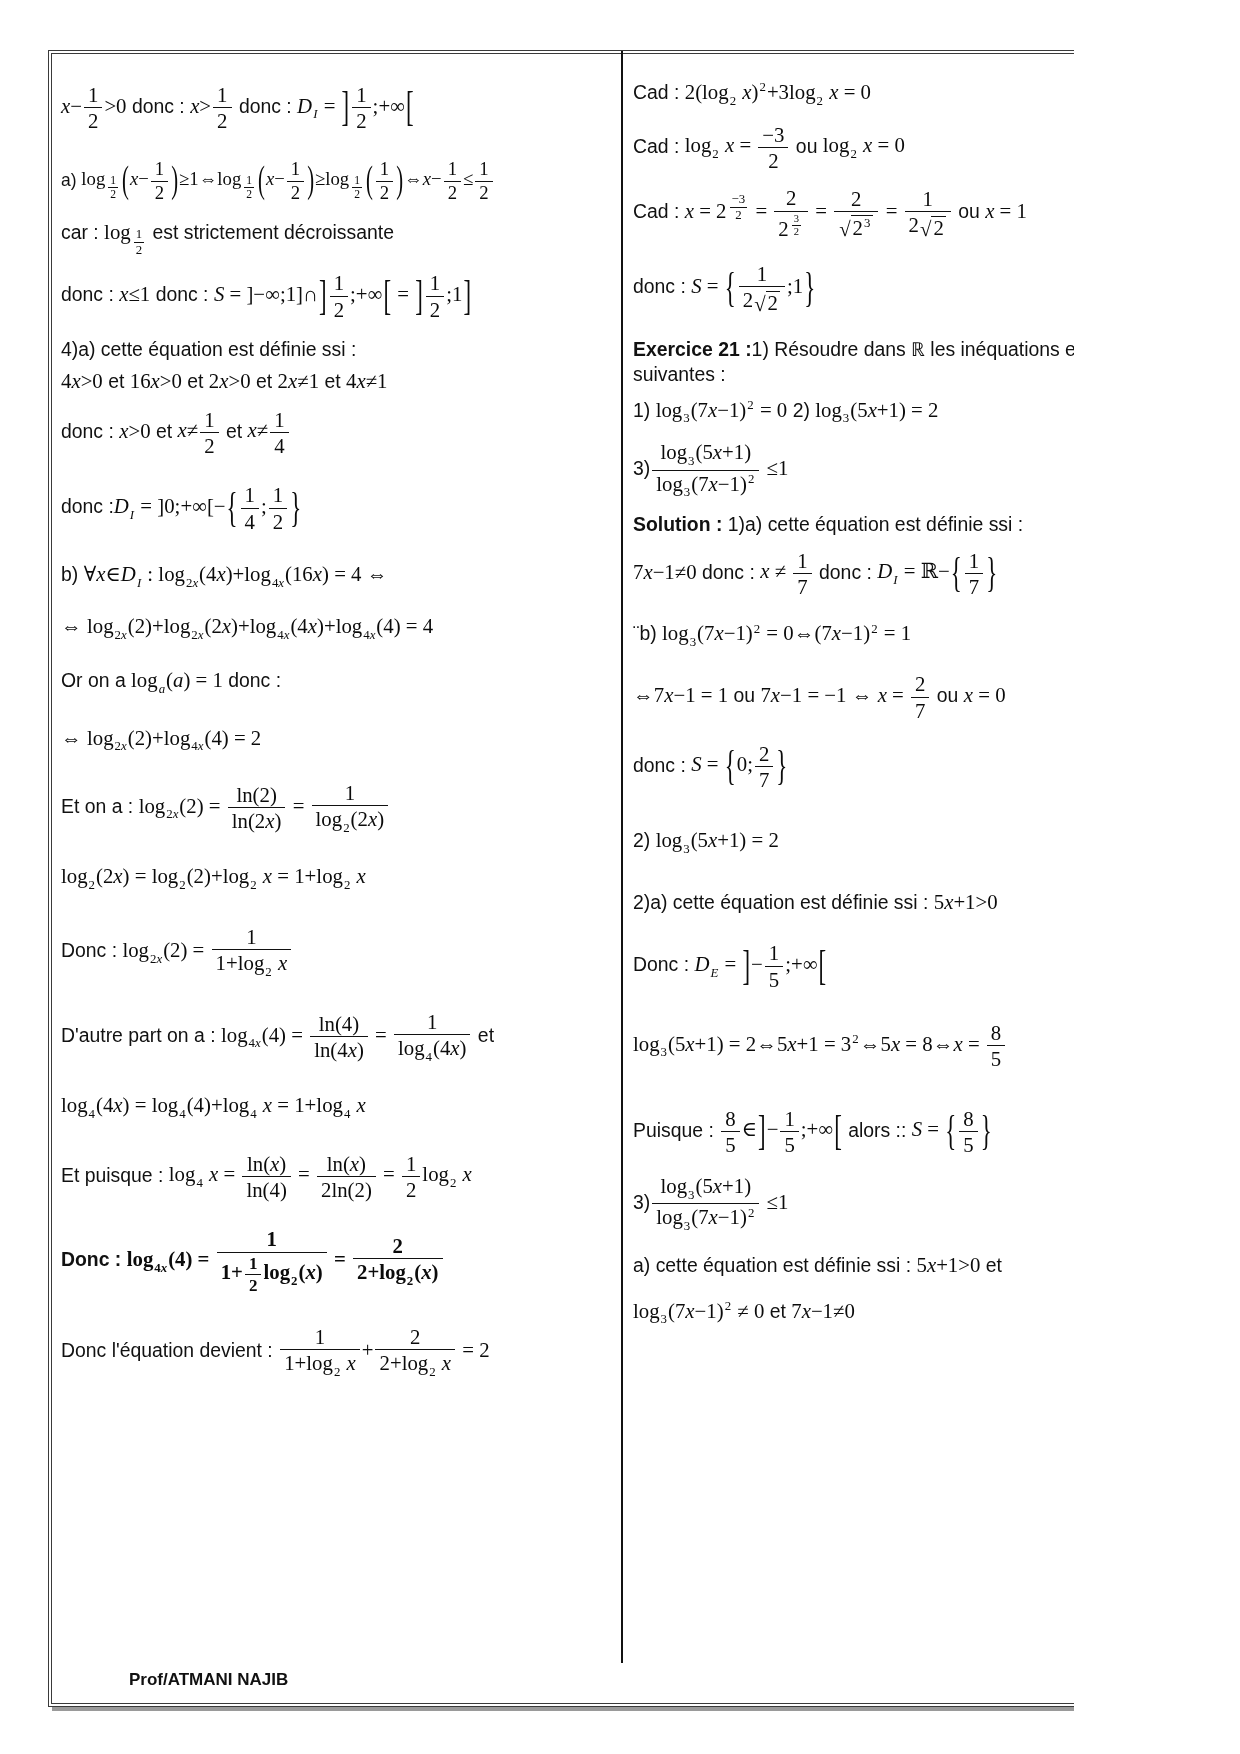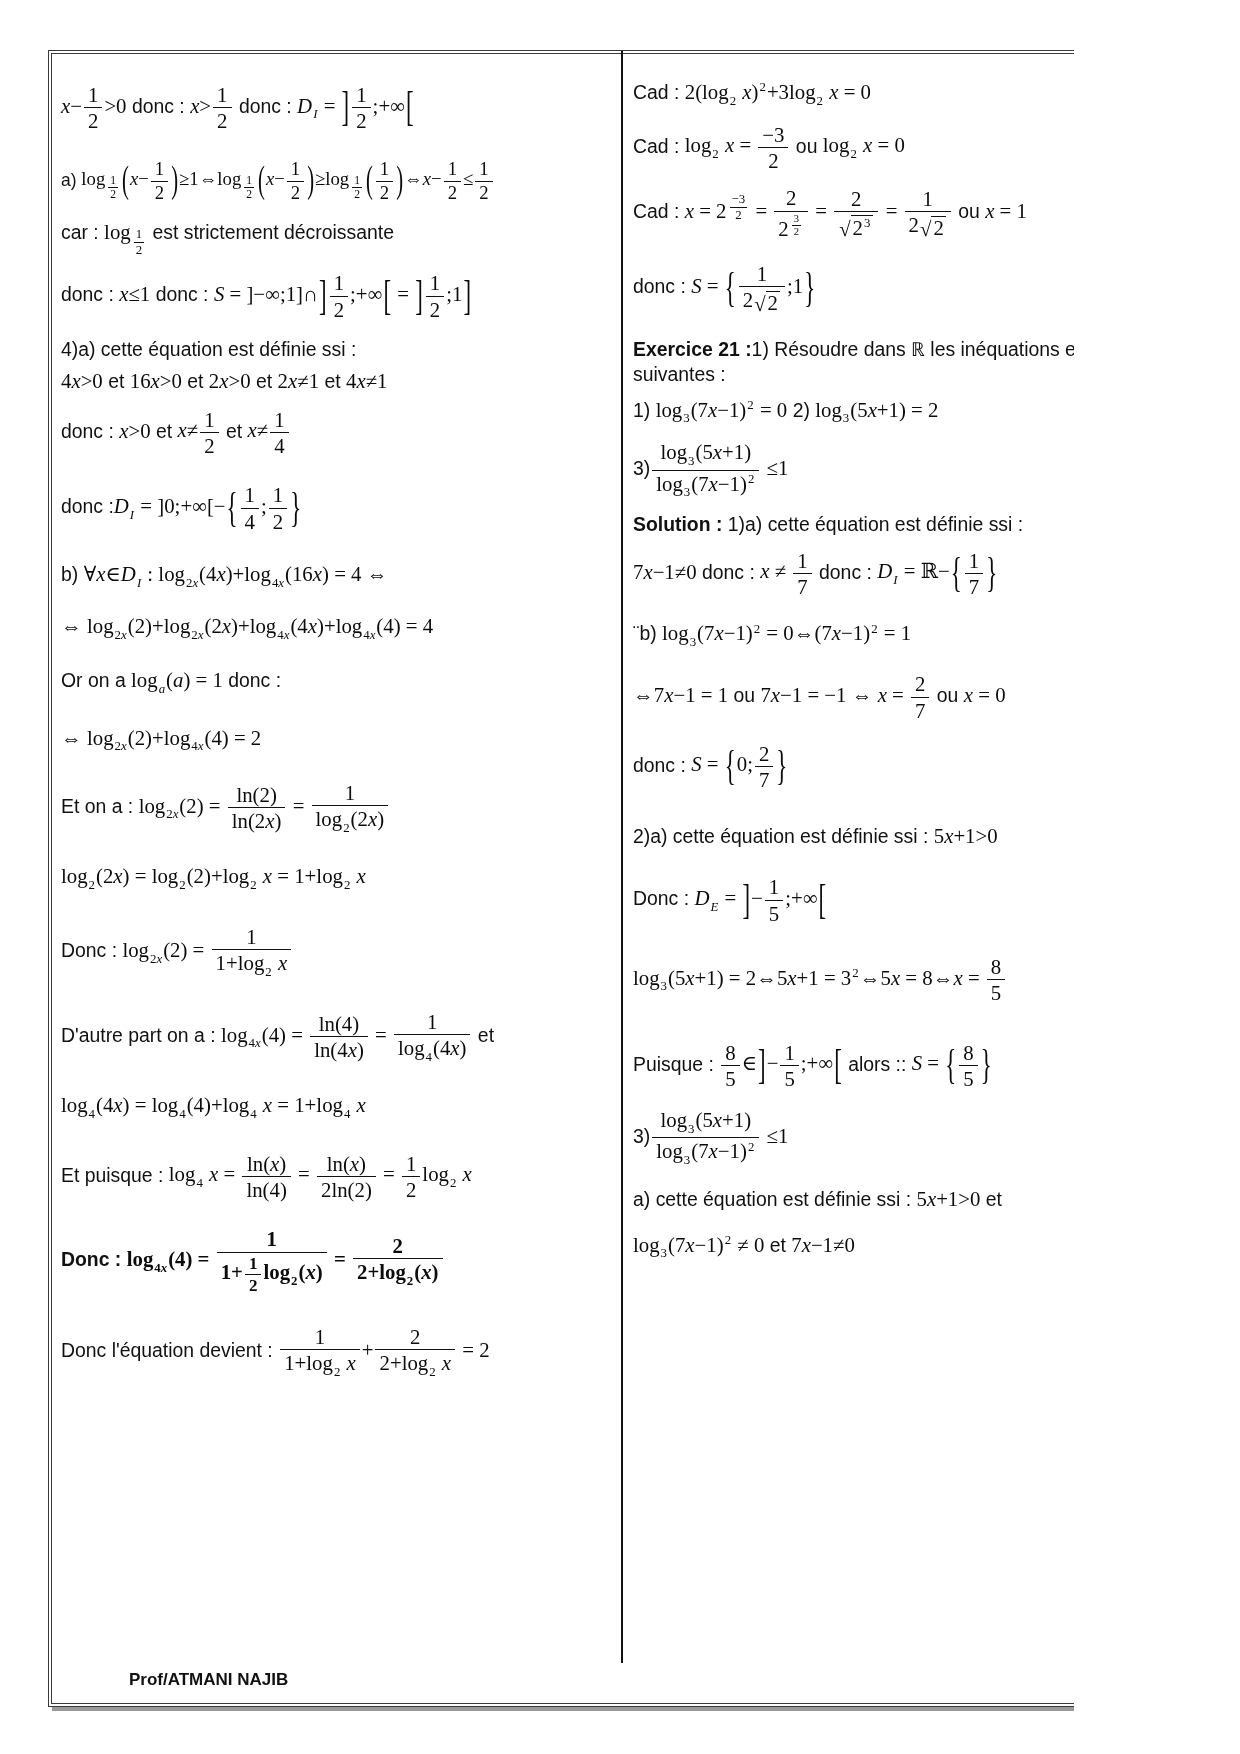--- a/index.html
+++ b/index.html
@@ -208,20 +208,21 @@
             </span><span class="bg">}</span></span></div>
         <div class="line" style="margin-top: 22px;"><span class="prose">¨b) </span><span class="math"><span class="rm">log</span><span class="ms">3</span>(7<i>x</i>−1)<span class="mu">2</span> = 0⇔(7<i>x</i>−1)<span class="mu">2</span> = 1</span></div>
         <div class="line" style="margin-top: 22px;"><span class="math">⇔7<i>x</i>−1 = 1</span><span class="prose"> ou </span><span class="math">7<i>x</i>−1 = −1 ⇔ <i>x</i> = <span class="fr">
               <span class="fn">2</span>
               <span class="fd">7</span>
             </span></span><span class="prose"> ou </span><span class="math"><i>x</i> = 0</span></div>
         <div class="line" style="margin-top: 20px;"><span class="prose">donc : </span><span class="math"><i>S</i> = <span class="bg">{</span>0;<span class="fr">
               <span class="fn">2</span>
               <span class="fd">7</span>
             </span><span class="bg">}</span></span></div>
+        <div class="line" style="margin-top: 36px;"><span class="prose">2) </span><span class="math"><span class="rm">log</span><span class="ms">3</span>(5<i>x</i>+1) = 2</span></div>
         <div class="line" style="margin-top: 32px;"><span class="prose">2)a) cette équation est définie ssi : </span><span class="math">5<i>x</i>+1&gt;0</span></div>
         <div class="line" style="margin-top: 26px;"><span class="prose">Donc : </span><span class="math"><i>D</i><span class="ms"><i>E</i></span> = <span class="bg">]</span>−<span class="fr">
               <span class="fn">1</span>
               <span class="fd">5</span>
             </span>;+∞<span class="bg">[</span></span></div>
         <div class="line" style="margin-top: 30px;"><span class="math"><span class="rm">log</span><span class="ms">3</span>(5<i>x</i>+1) = 2⇔5<i>x</i>+1 = 3<span class="mu">2</span>⇔5<i>x</i> = 8⇔<i>x</i> = <span class="fr">
               <span class="fn">8</span>
               <span class="fd">5</span>
             </span></span></div>
         <div class="line" style="margin-top: 36px;"><span class="prose">Puisque : </span><span class="math"><span class="fr">

